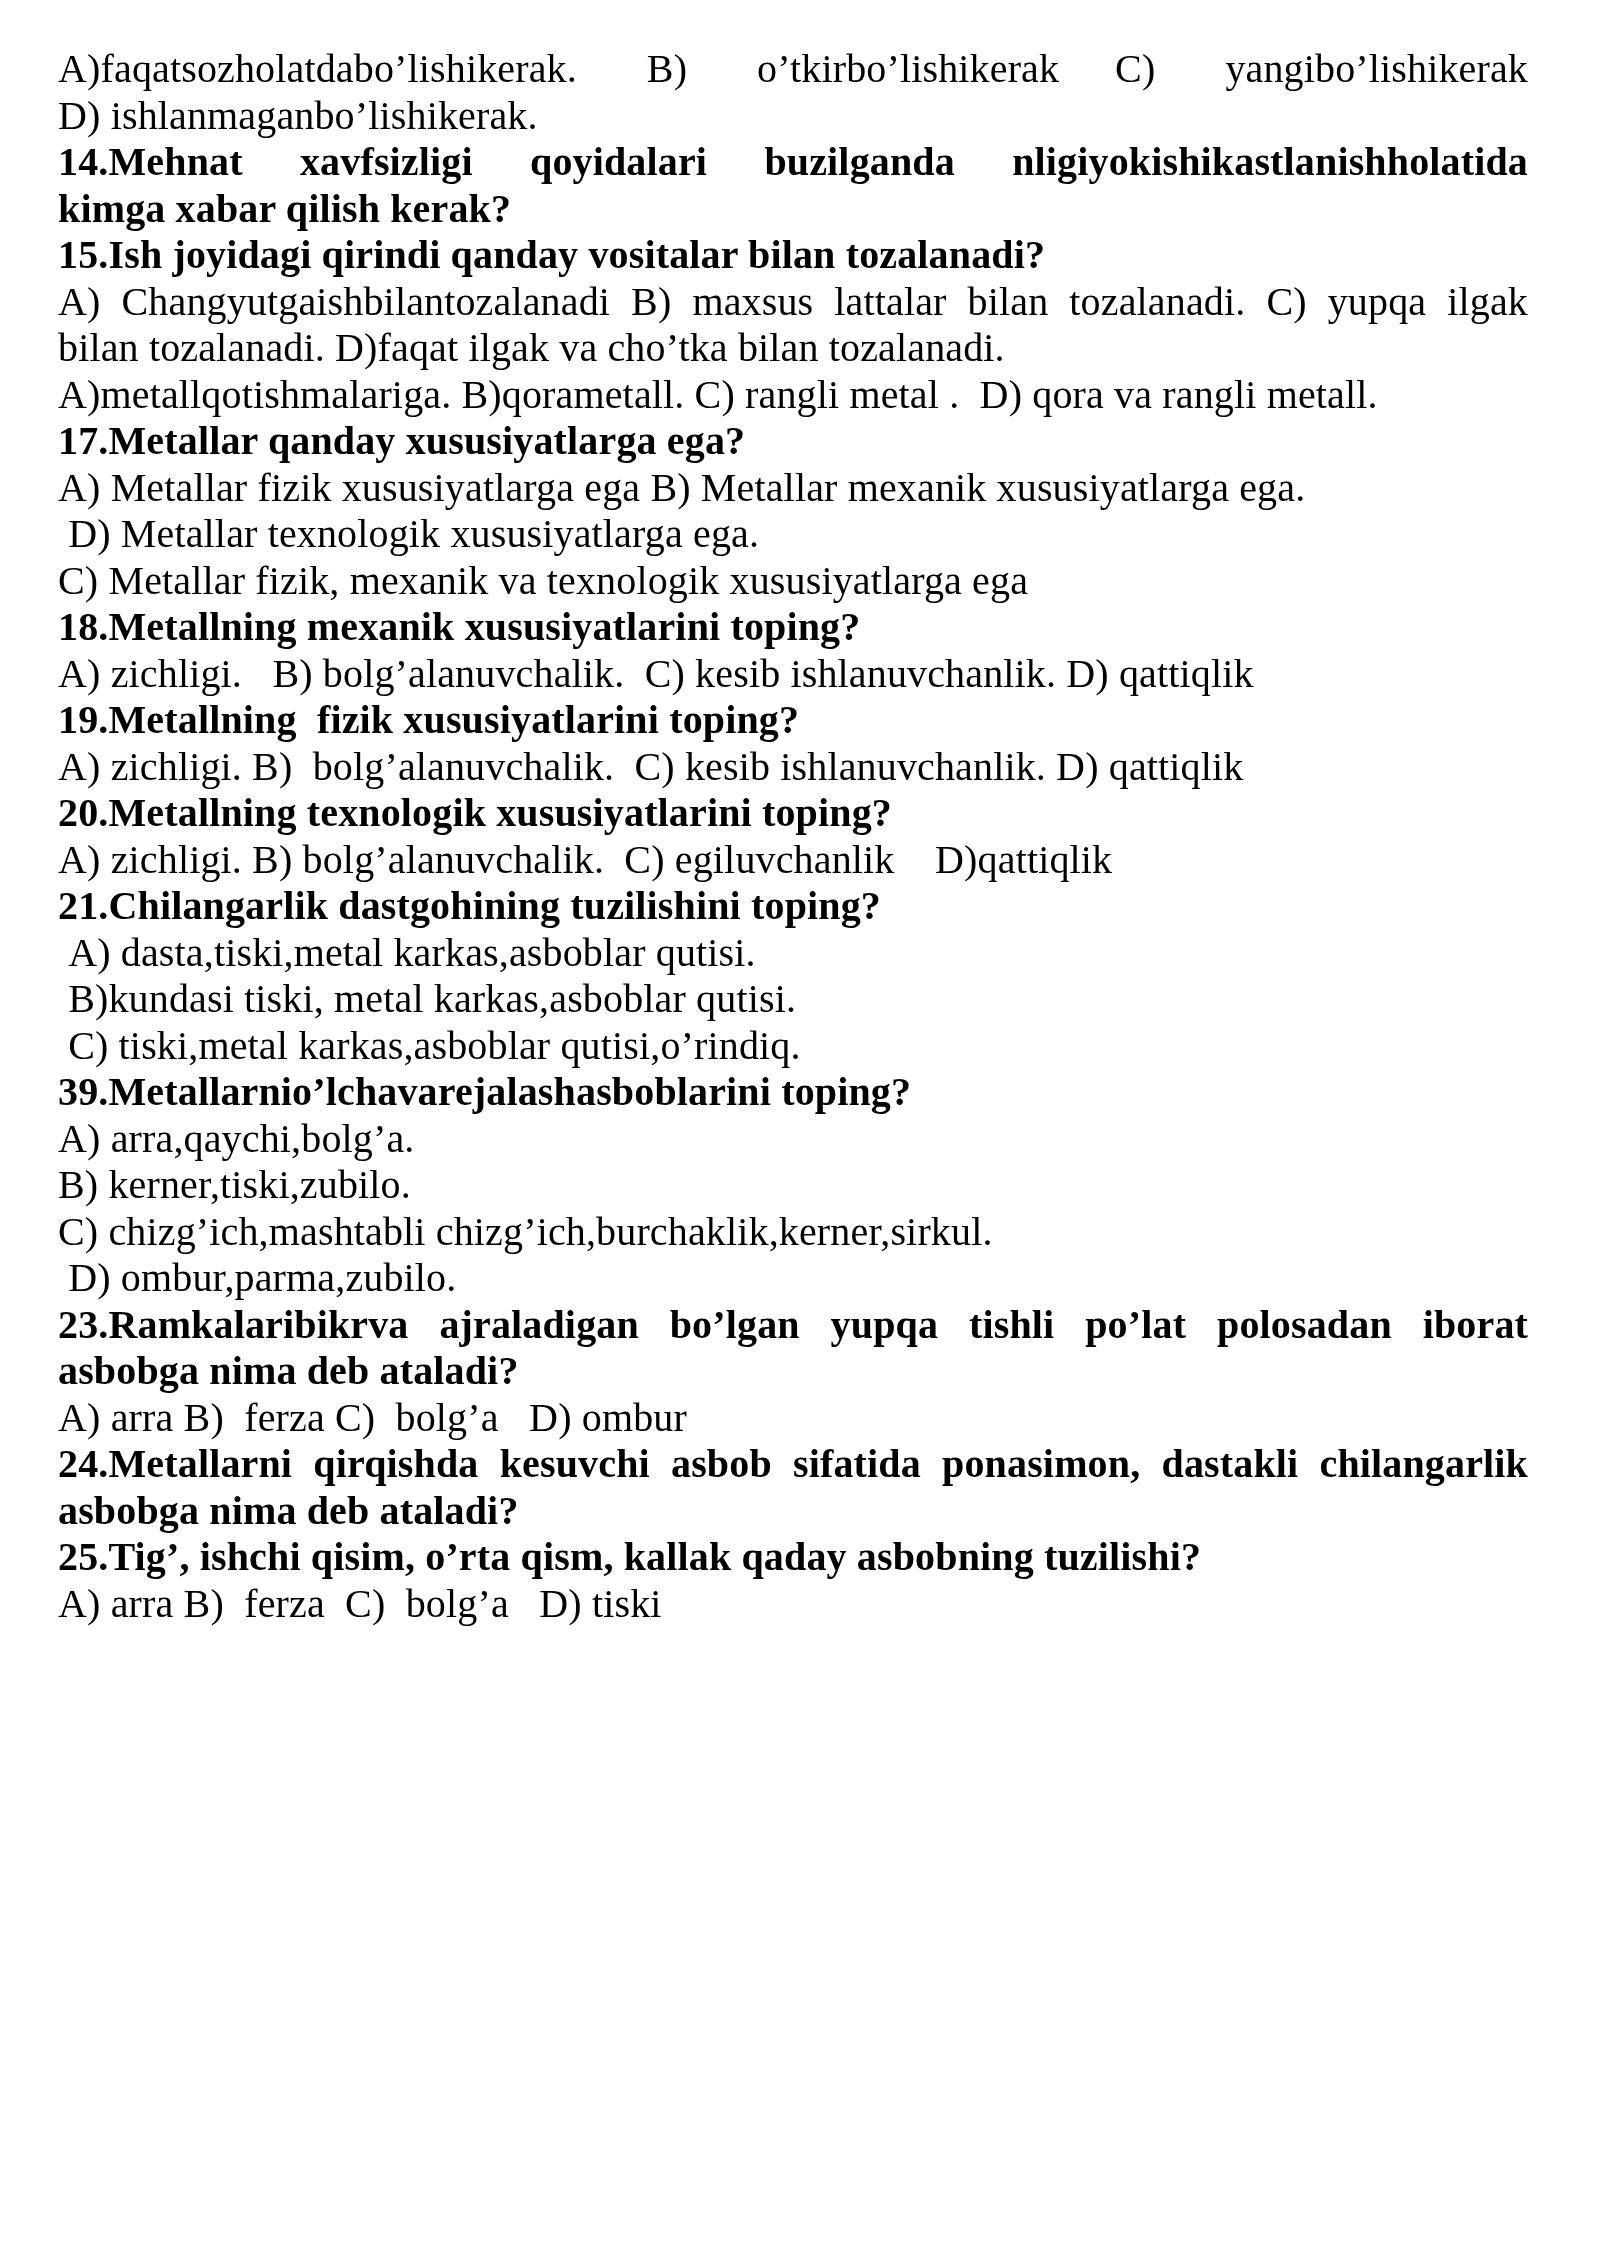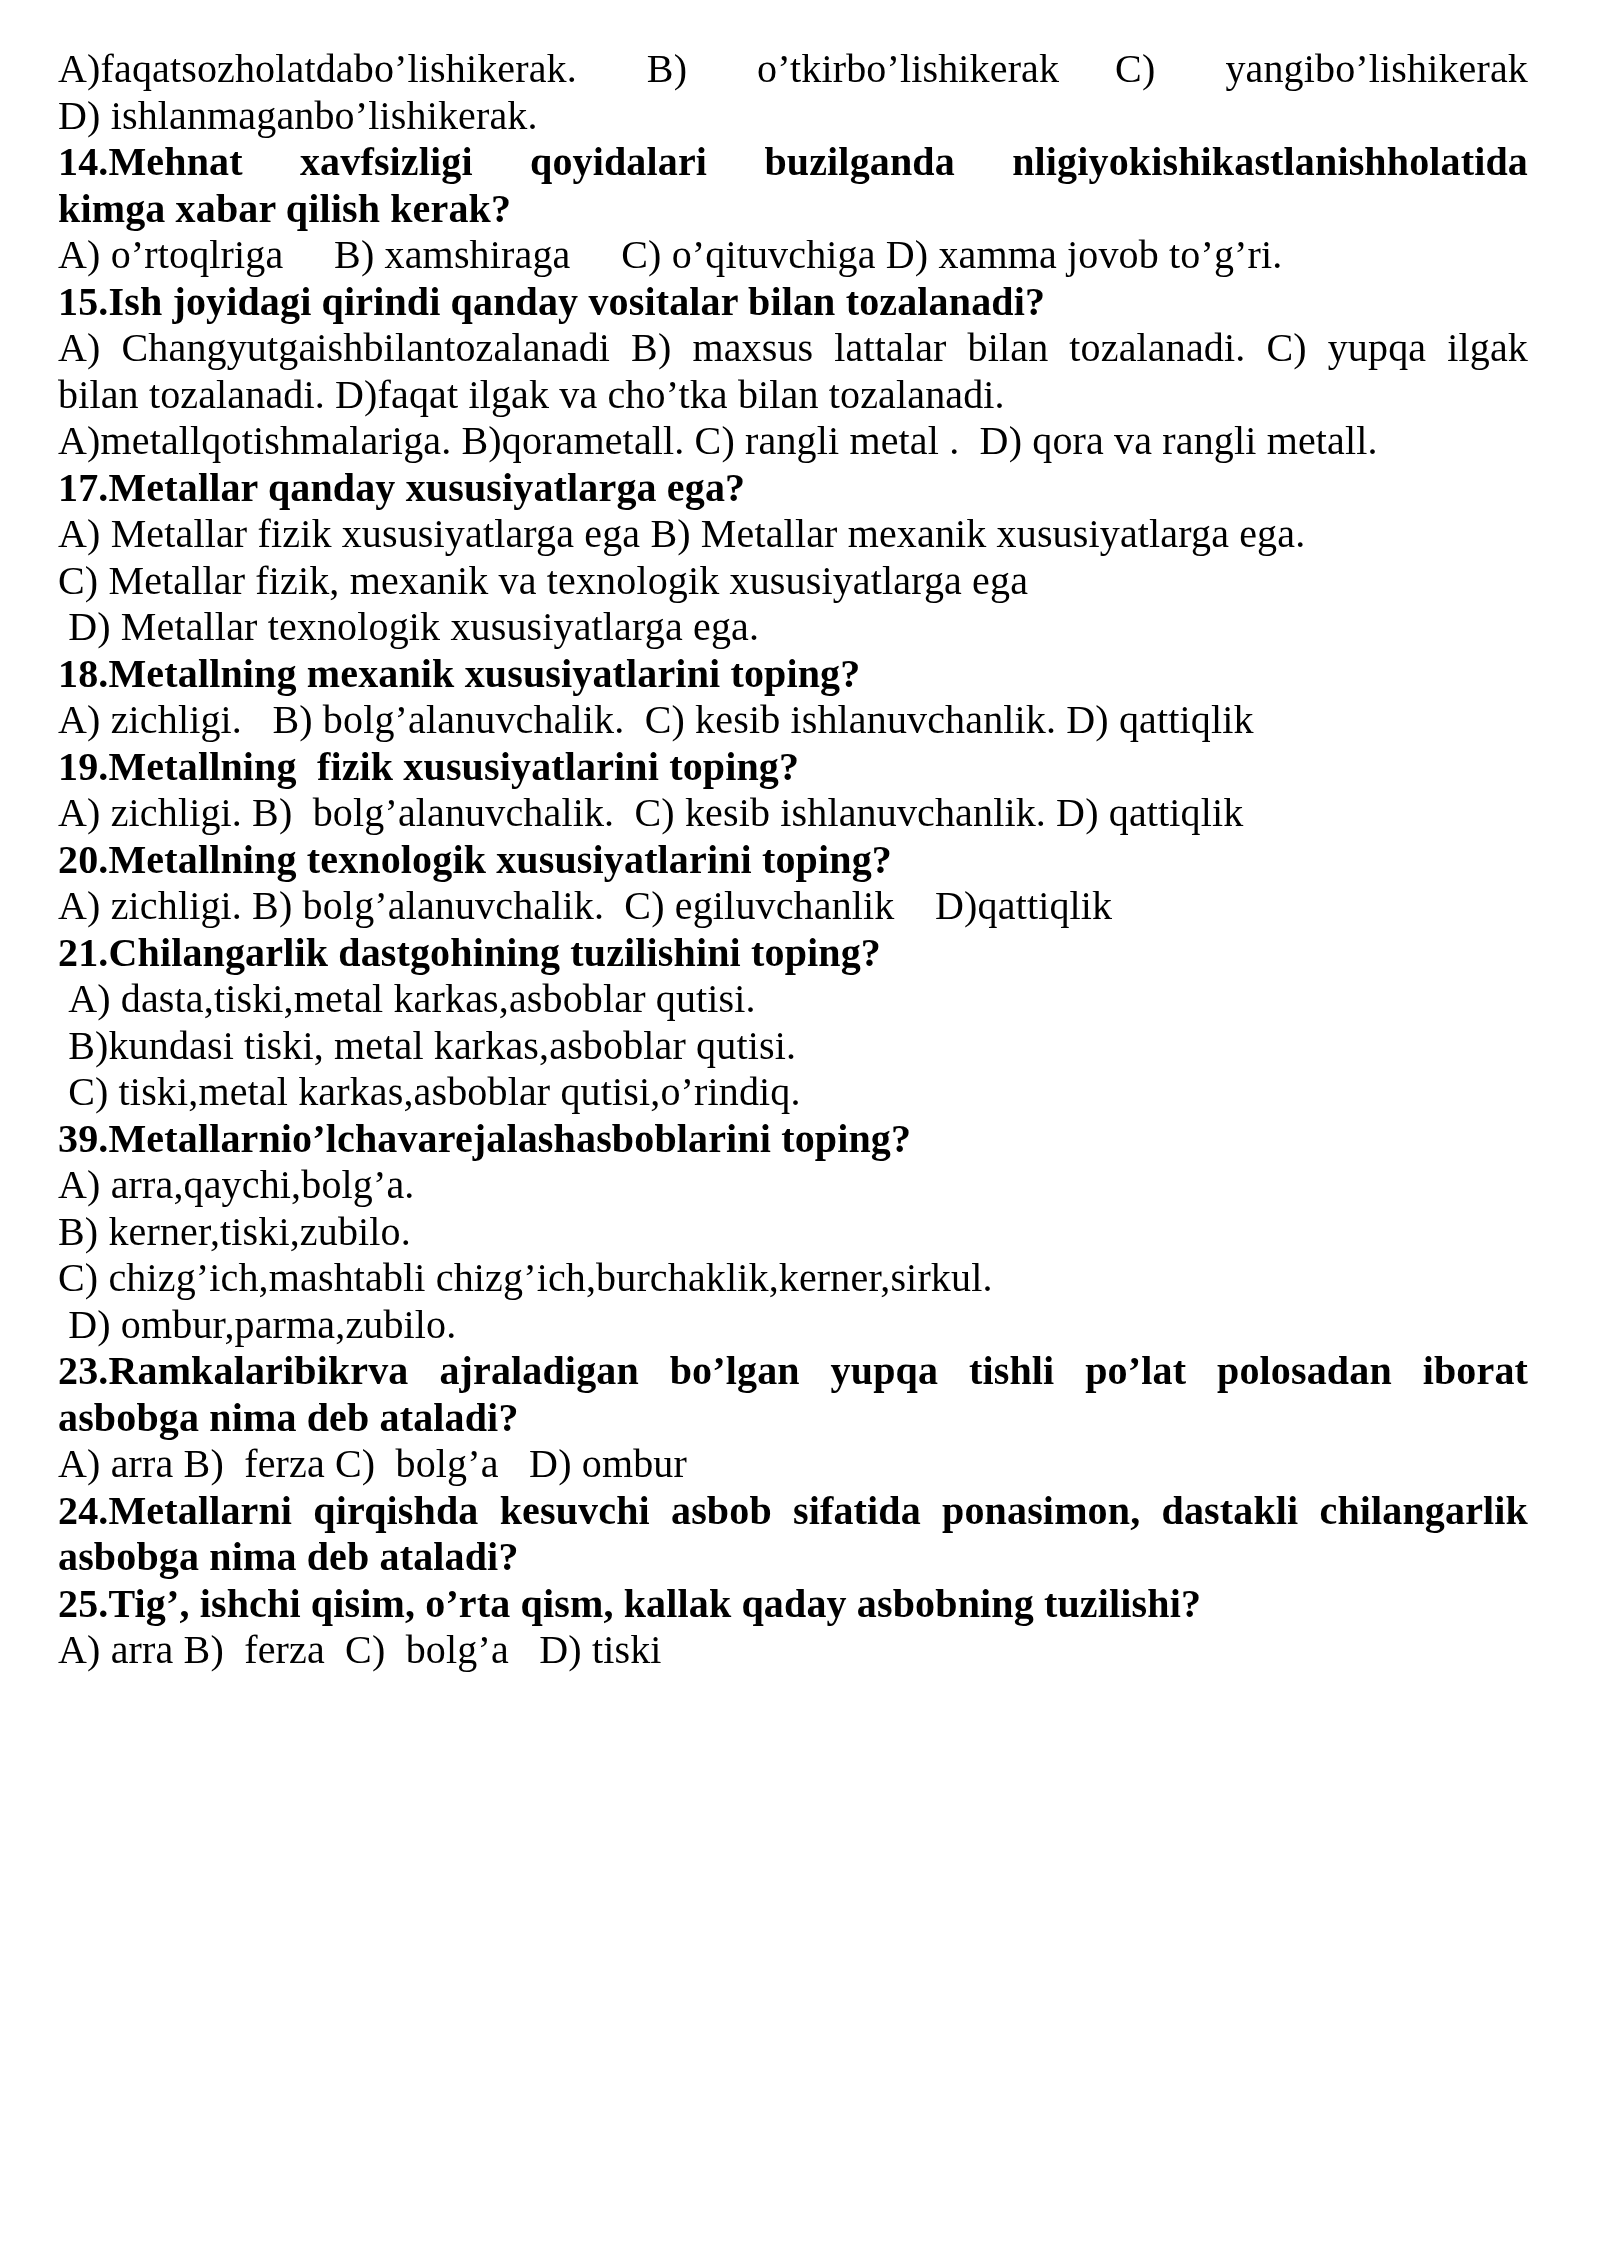--- a/index.html
+++ b/index.html
@@ -51,32 +51,31 @@
 <body>
 
 <div class="page">
   <div class="doc-body">
 
     <div class="line a just">A)faqatsozholatdabo’lishikerak.     B)     o’tkirbo’lishikerak    C)     yangibo’lishikerak</div>
     <div class="line a">D) ishlanmaganbo’lishikerak.</div>
 
     <div class="line q just">14.Mehnat   xavfsizligi   qoyidalari   buzilganda   nligiyokishikastlanishholatida</div>
     <div class="line q">kimga xabar qilish kerak?</div>
-    <div class="line a">A) o’rtoqlriga     B) xamshiraga     C) o’qituvchiga D) xamma jovob to’g’ri.</div>
 
     <div class="line q">15.Ish joyidagi qirindi qanday vositalar bilan tozalanadi?</div>
     <div class="line a just">A) Changyutgaishbilantozalanadi B) maxsus lattalar bilan tozalanadi. C) yupqa ilgak</div>
     <div class="line a">bilan tozalanadi. D)faqat ilgak va cho’tka bilan tozalanadi.</div>
 
     <div class="line a">A)metallqotishmalariga. B)qorametall. C) rangli metal .  D) qora va rangli metall.</div>
 
     <div class="line q">17.Metallar qanday xususiyatlarga ega?</div>
     <div class="line a">A) Metallar fizik xususiyatlarga ega B) Metallar mexanik xususiyatlarga ega.</div>
+    <div class="line a"> D) Metallar texnologik xususiyatlarga ega.</div>
     <div class="line a">C) Metallar fizik, mexanik va texnologik xususiyatlarga ega</div>
-    <div class="line a"> D) Metallar texnologik xususiyatlarga ega.</div>
 
     <div class="line q">18.Metallning mexanik xususiyatlarini toping?</div>
     <div class="line a">A) zichligi.   B) bolg’alanuvchalik.  C) kesib ishlanuvchanlik. D) qattiqlik</div>
 
     <div class="line q">19.Metallning  fizik xususiyatlarini toping?</div>
     <div class="line a">A) zichligi. B)  bolg’alanuvchalik.  C) kesib ishlanuvchanlik. D) qattiqlik</div>
 
     <div class="line q">20.Metallning texnologik xususiyatlarini toping?</div>
     <div class="line a">A) zichligi. B) bolg’alanuvchalik.  C) egiluvchanlik    D)qattiqlik</div>
 

